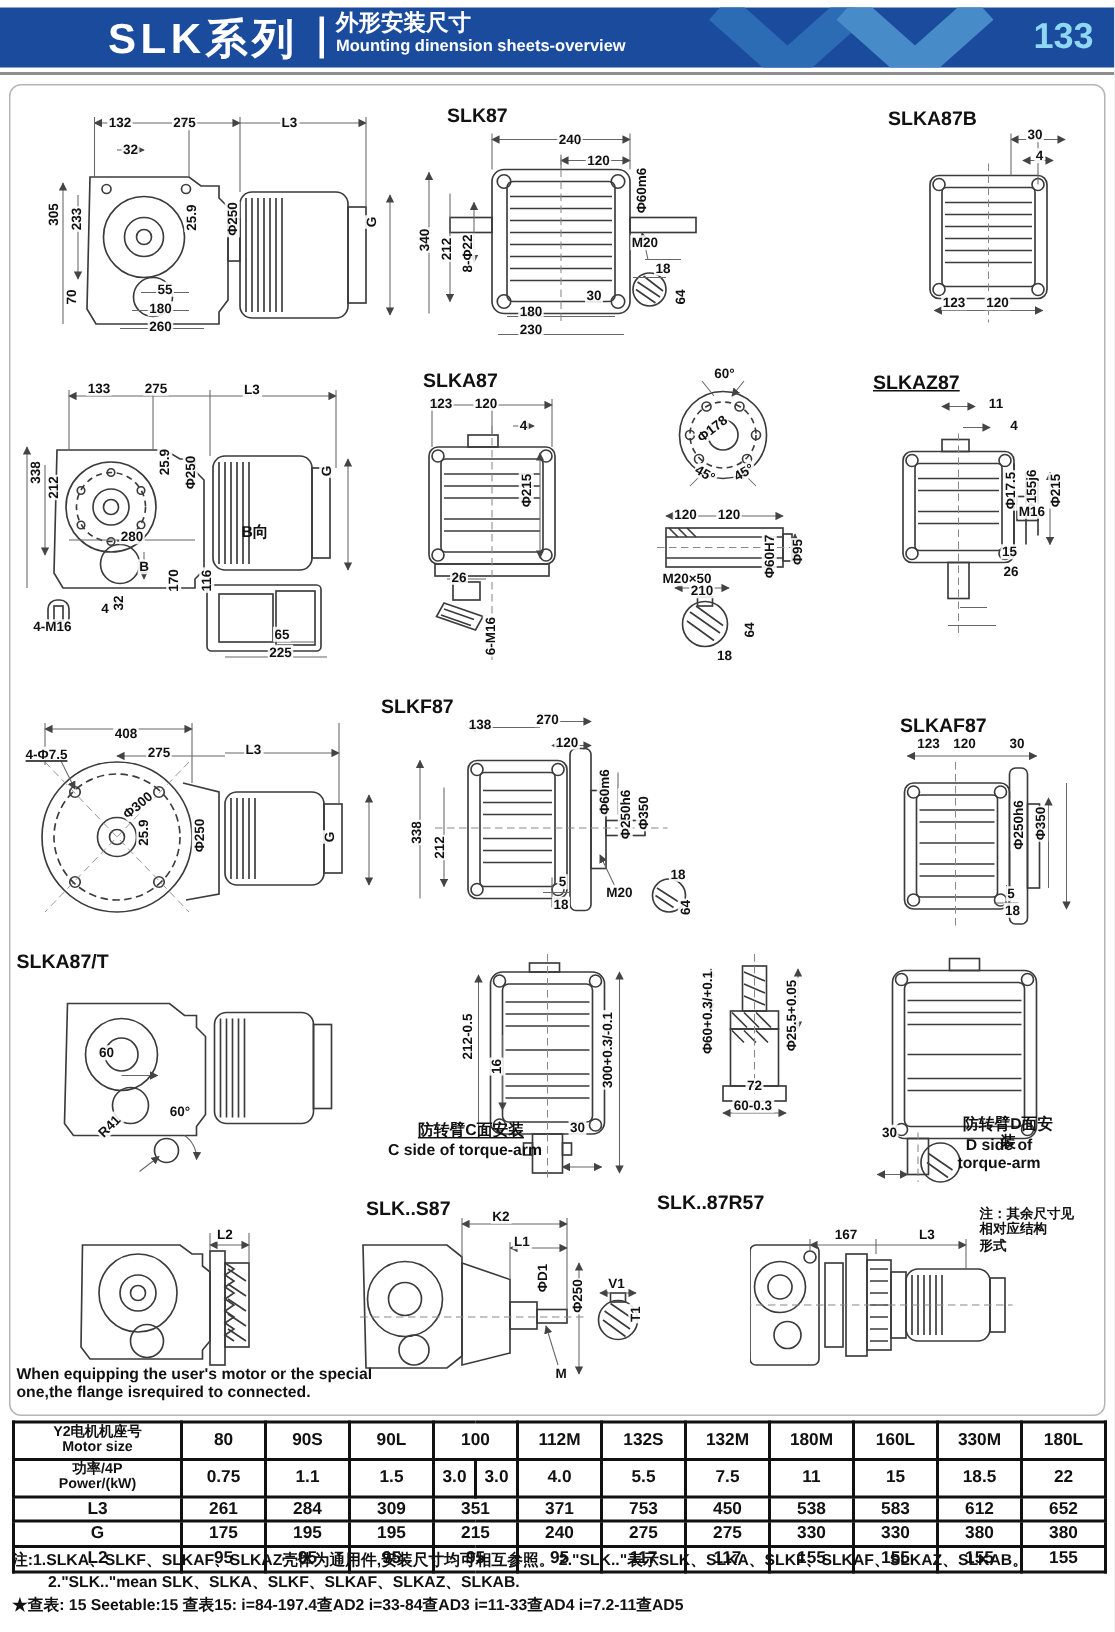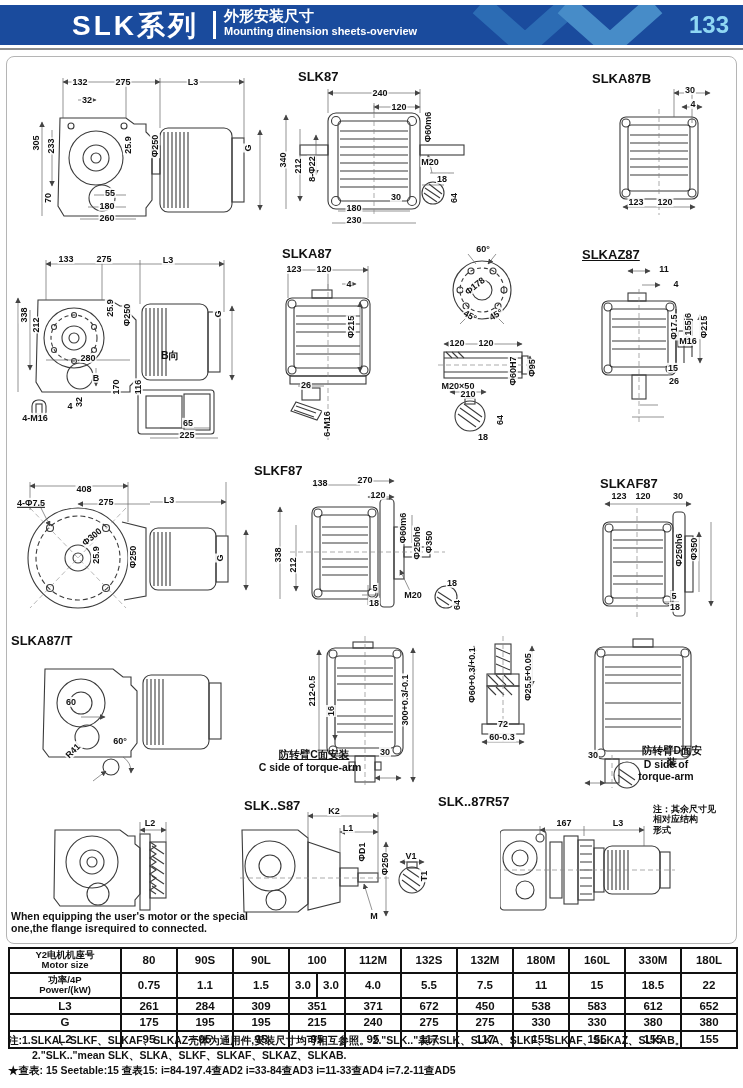--- a/index.html
+++ b/index.html
@@ -723,21 +723,21 @@
             <td>18.5</td>
             <td>22</td>
           </tr>
           <tr>
             <td>L3</td>
             <td colspan="1">261</td>
             <td colspan="1">284</td>
             <td colspan="1">309</td>
             <td colspan="2">351</td>
             <td colspan="1">371</td>
-            <td colspan="1">672</td>
+            <td colspan="1">753</td>
             <td colspan="1">450</td>
             <td colspan="1">538</td>
             <td colspan="1">583</td>
             <td colspan="1">612</td>
             <td colspan="1">652</td>
           </tr>
           <tr>
             <td>G</td>
             <td colspan="1">175</td>
             <td colspan="1">195</td>

